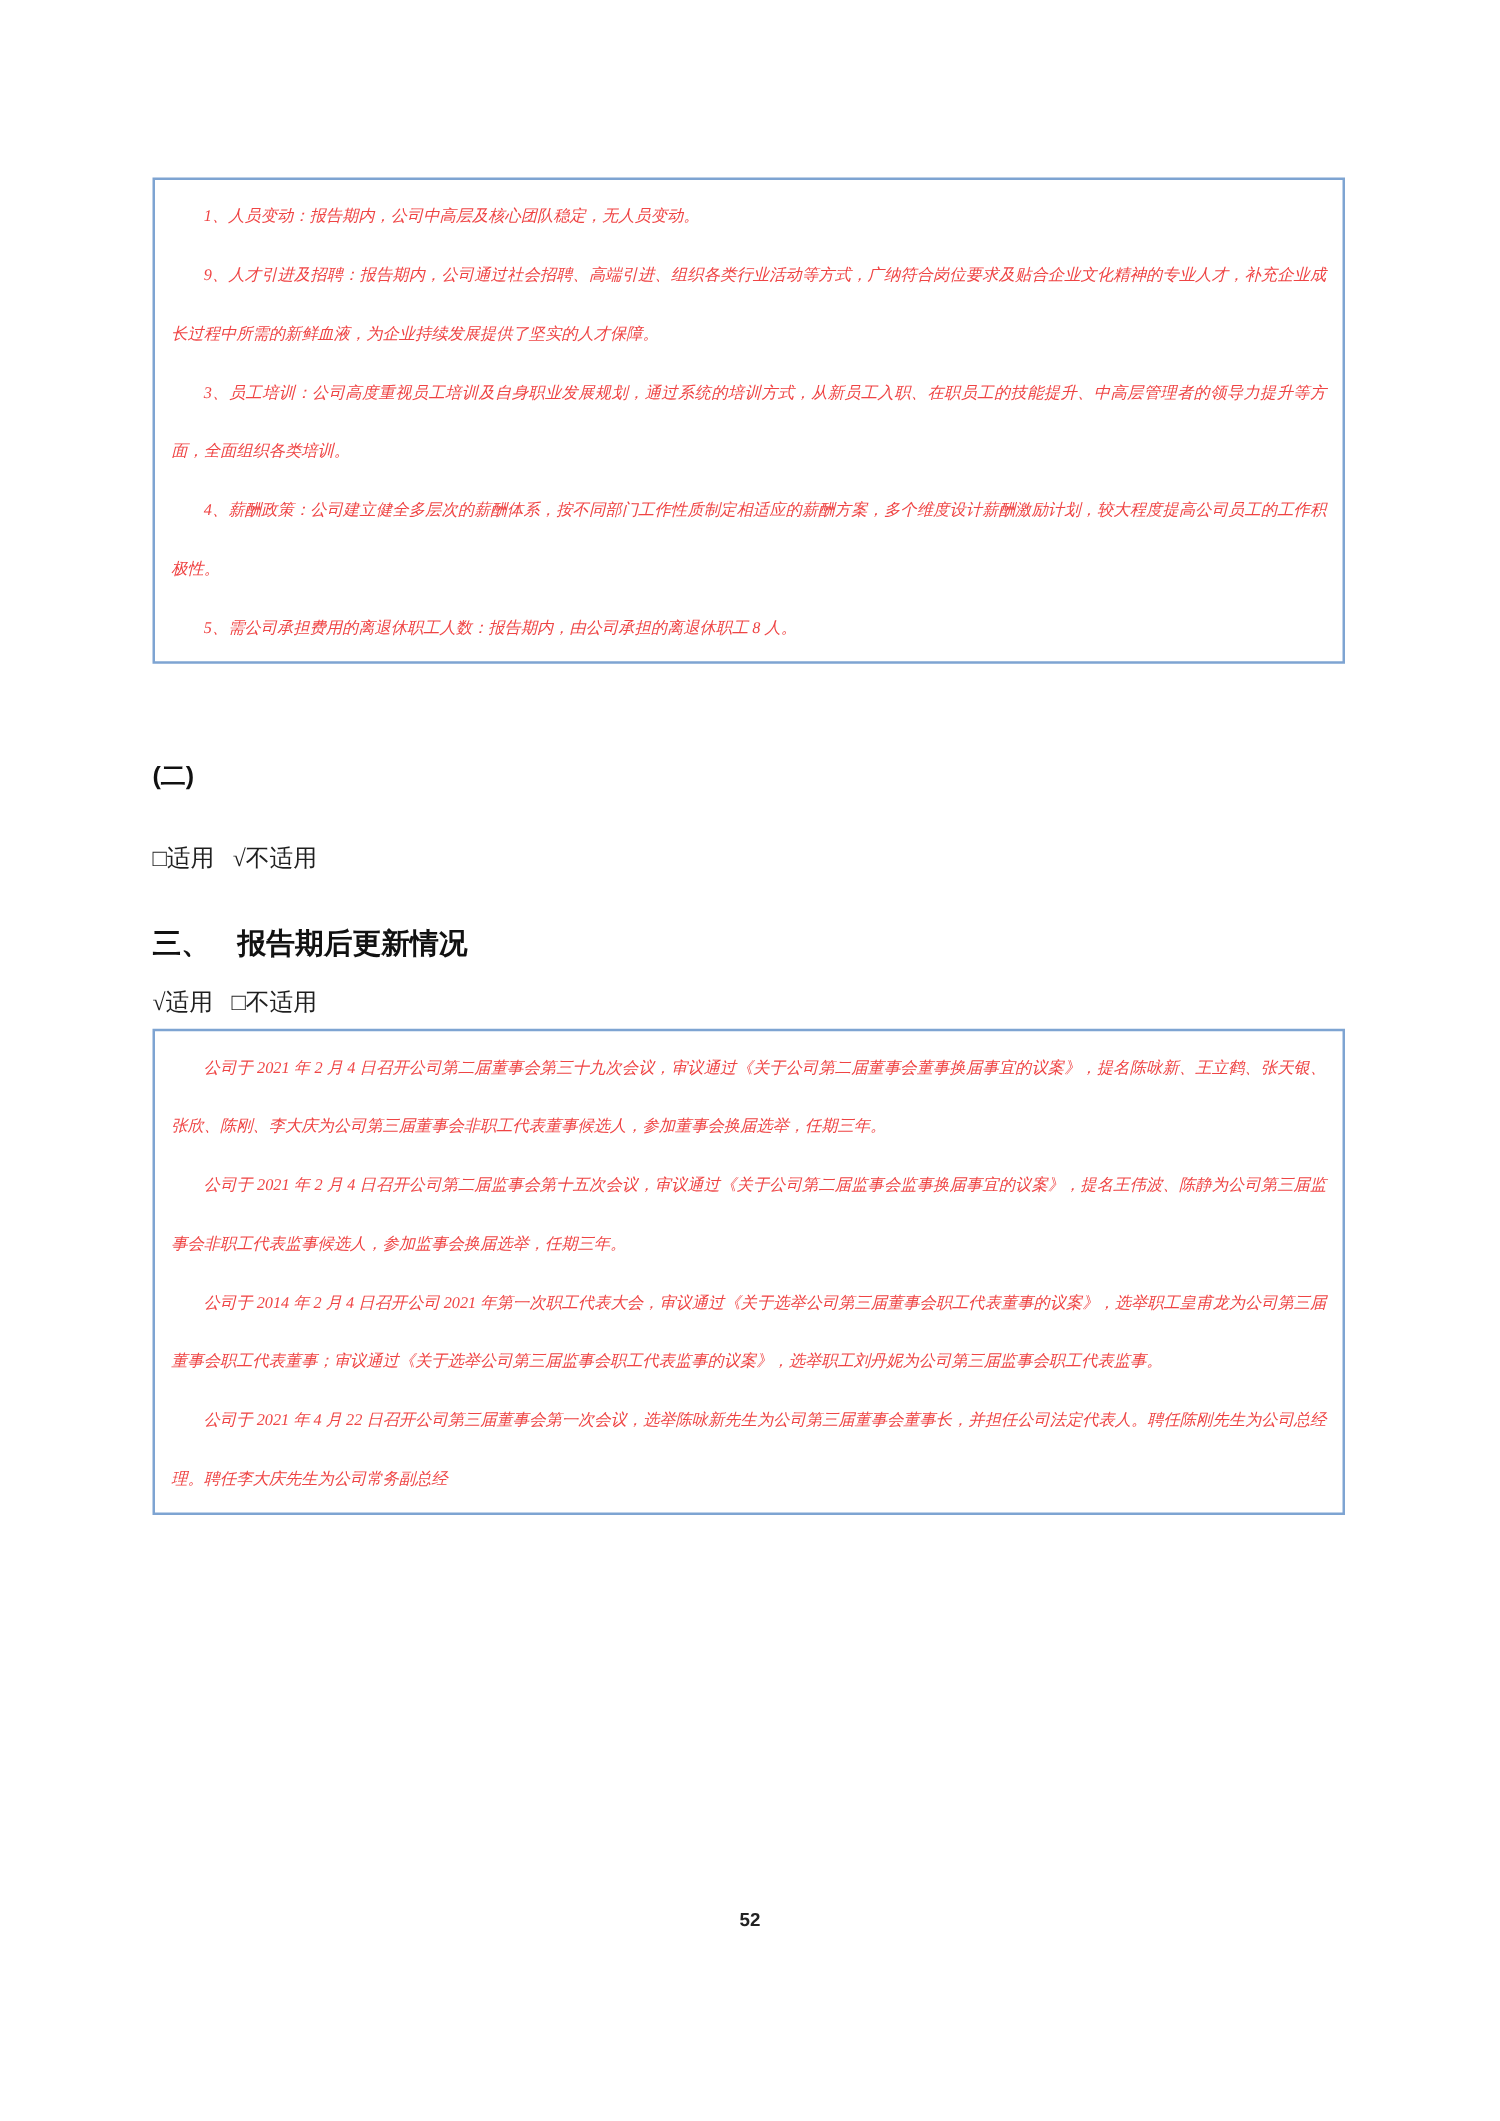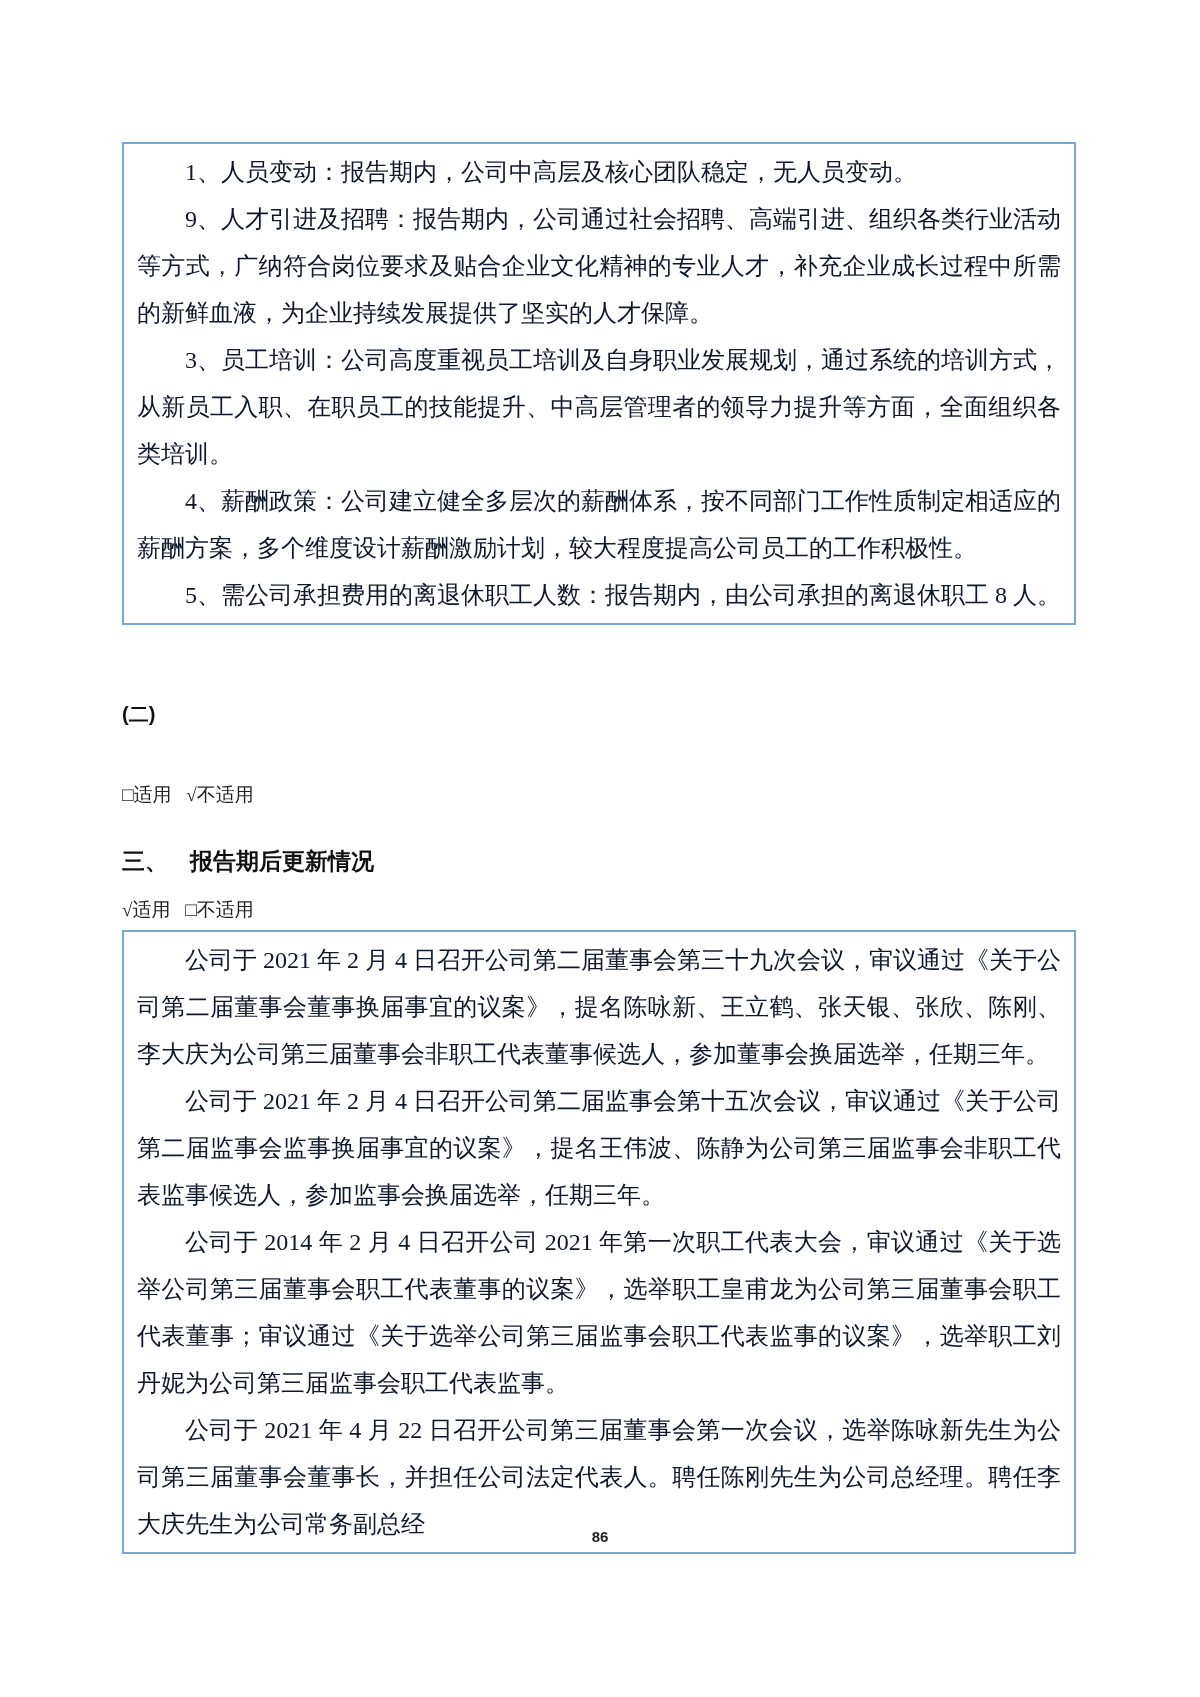--- a/index.html
+++ b/index.html
@@ -21,25 +21,26 @@
     margin-left: 122px;
     width: 954px;
     border: 2px solid #7EA4D2;
     padding: 5px 13px 4px 13px;
     background: #ffffff;
   }
   .box1 { margin-top: 142px; }
   .box2 { margin-top: 7px; }
   .doc-para {
     margin: 0;
-    font-size: 24px;
+    font-size: 13px;
     line-height: 47px;
     text-indent: 2em;
     text-align: justify;
-    color: #0f172a;
+    color: #ef4444;
+    font-style: italic;
   }
   .heading-l2 {
     margin-left: 122px;
     margin-top: 76px;
     font-family: "Liberation Sans", "DejaVu Sans", sans-serif;
     font-weight: 700;
     font-size: 20px;
     color: #111111;
     display: flex;
     align-items: baseline;
@@ -55,21 +56,21 @@
     display: flex;
     align-items: baseline;
   }
   .heading-l1 .numeral { display: inline-block; width: 68px; }
   .applicability {
     margin-left: 122px;
     font-size: 19px;
     color: #1f1f1f;
     line-height: 26px;
   }
-  .applicability.first { margin-top: 54px; }
+  .applicability.first { margin-top: 41px; }
   .applicability.second { margin-top: 20px; }
   .applicability .opt { margin-right: 10px; }
   .page-number {
     position: absolute;
     left: 0;
     top: 1528px;
     width: 100%;
     text-align: center;
     font-family: "Liberation Sans", "DejaVu Sans", sans-serif;
     font-size: 15px;
@@ -109,15 +110,15 @@
     <span class="opt">□不适用</span>
   </div>
 
   <section class="bordered-box box2">
     <p class="doc-para">公司于 2021 年 2 月 4 日召开公司第二届董事会第三十九次会议，审议通过《关于公司第二届董事会董事换届事宜的议案》，提名陈咏新、王立鹤、张天银、张欣、陈刚、李大庆为公司第三届董事会非职工代表董事候选人，参加董事会换届选举，任期三年。</p>
     <p class="doc-para">公司于 2021 年 2 月 4 日召开公司第二届监事会第十五次会议，审议通过《关于公司第二届监事会监事换届事宜的议案》，提名王伟波、陈静为公司第三届监事会非职工代表监事候选人，参加监事会换届选举，任期三年。</p>
     <p class="doc-para">公司于 2014 年 2 月 4 日召开公司 2021 年第一次职工代表大会，审议通过《关于选举公司第三届董事会职工代表董事的议案》，选举职工皇甫龙为公司第三届董事会职工代表董事；审议通过《关于选举公司第三届监事会职工代表监事的议案》，选举职工刘丹妮为公司第三届监事会职工代表监事。</p>
     <p class="doc-para">公司于 2021 年 4 月 22 日召开公司第三届董事会第一次会议，选举陈咏新先生为公司第三届董事会董事长，并担任公司法定代表人。聘任陈刚先生为公司总经理。聘任李大庆先生为公司常务副总经</p>
   </section>
 
-  <div class="page-number">86</div>
+  <div class="page-number">52</div>
 
 </div>
 
 </body></html>

